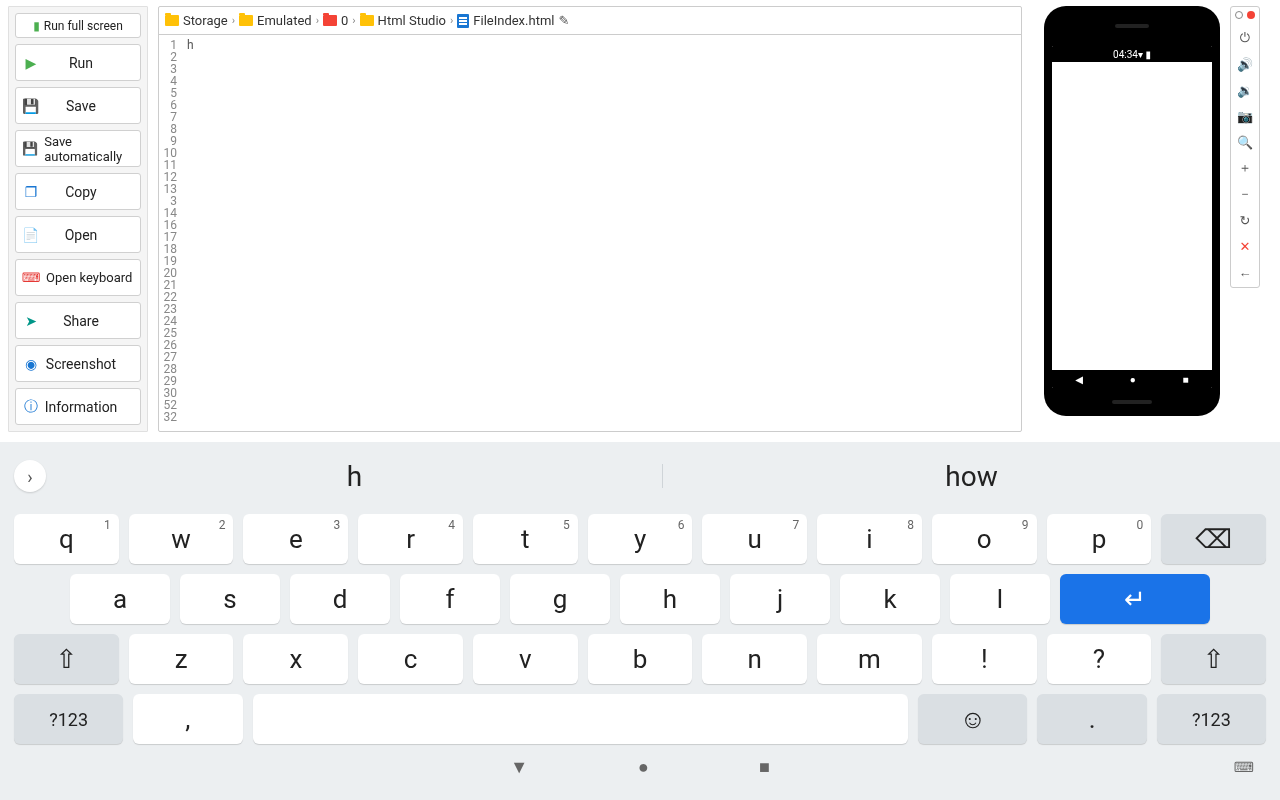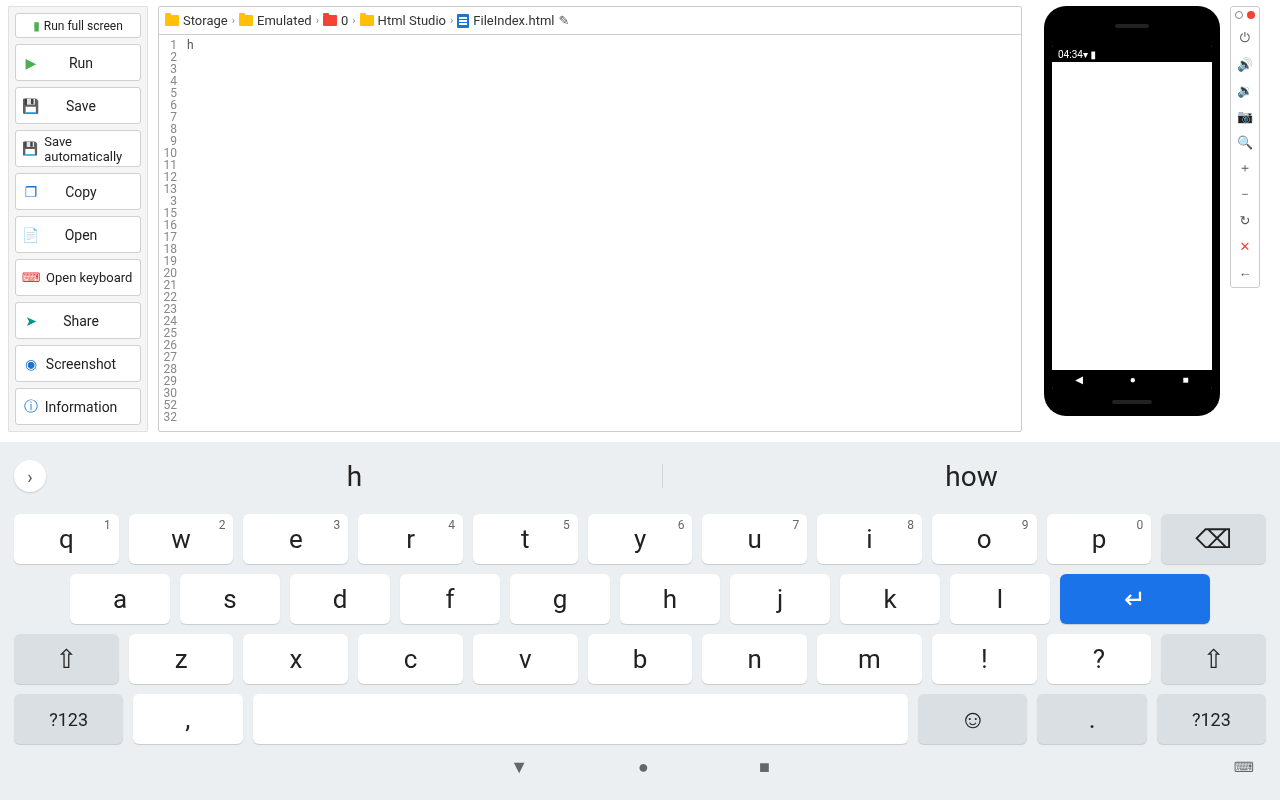--- a/index.html
+++ b/index.html
@@ -95,21 +95,21 @@
     border-radius: 22px;
     padding: 10px 8px 10px 8px;
     position:relative;
   }
   .phone .speaker{position:absolute;top:18px;left:50%;transform:translateX(-50%);width:34px;height:4px;border-radius:2px;background:#222;}
   .phone .screen{
     position:absolute; left:8px; right:8px; top:40px; bottom:28px;
     background:#fff; border-radius:1px; overflow:hidden;
     display:flex; flex-direction:column;
   }
-  .statusbar{height:16px;background:#000;color:#fff;font-size:10px;display:flex;align-items:center;justify-content:flex-start;padding:0 6px;}
+  .statusbar{height:16px;background:#000;color:#fff;font-size:10px;display:flex;align-items:center;justify-content:center;padding:0 6px;}
   .navbar{height:18px;background:#000;display:flex;align-items:center;justify-content:space-around;color:#fff;font-size:10px;}
   .phone .pill{position:absolute;bottom:12px;left:50%;transform:translateX(-50%);width:40px;height:4px;background:#222;border-radius:2px;}
 
   .emu-tools{
     width:30px; border:1px solid #ccc; border-radius:3px;
     display:flex; flex-direction:column; align-items:center; padding:4px 0; gap:8px;
     height: 282px;
   }
   .emu-tools .hdr{display:flex;gap:4px;margin-bottom:2px;}
   .dot{width:8px;height:8px;border-radius:50%;}
@@ -235,21 +235,21 @@
           <div>5</div>
           <div>6</div>
           <div>7</div>
           <div>8</div>
           <div>9</div>
           <div>10</div>
           <div>11</div>
           <div>12</div>
           <div>13</div>
           <div>3</div>
-          <div>15</div>
+          <div>14</div>
           <div>16</div>
           <div>17</div>
           <div>18</div>
           <div>19</div>
           <div>20</div>
           <div>21</div>
           <div>22</div>
           <div>23</div>
           <div>24</div>
           <div>25</div>

